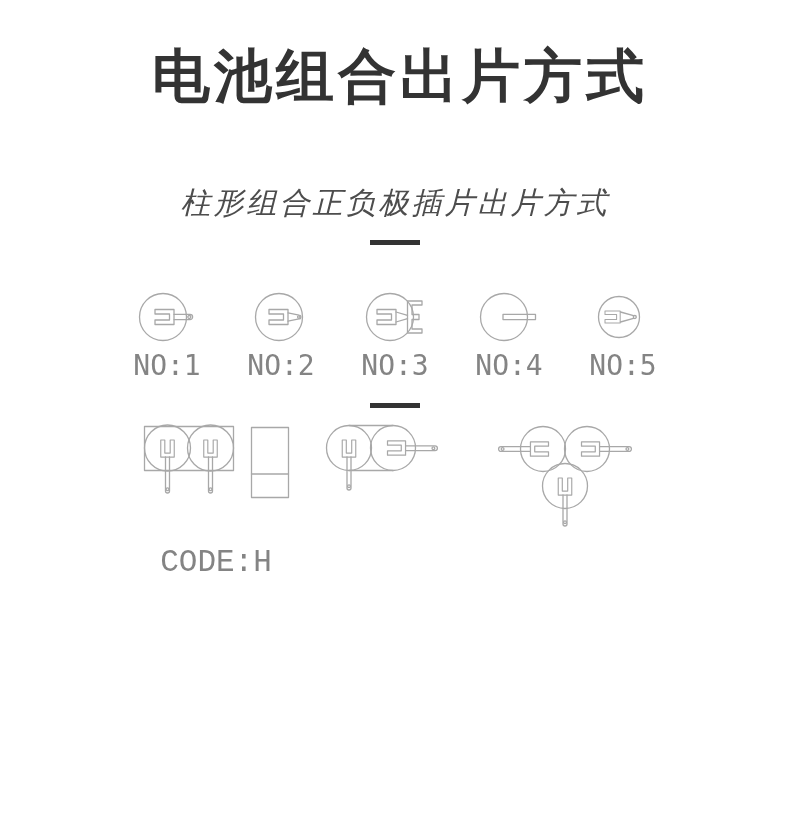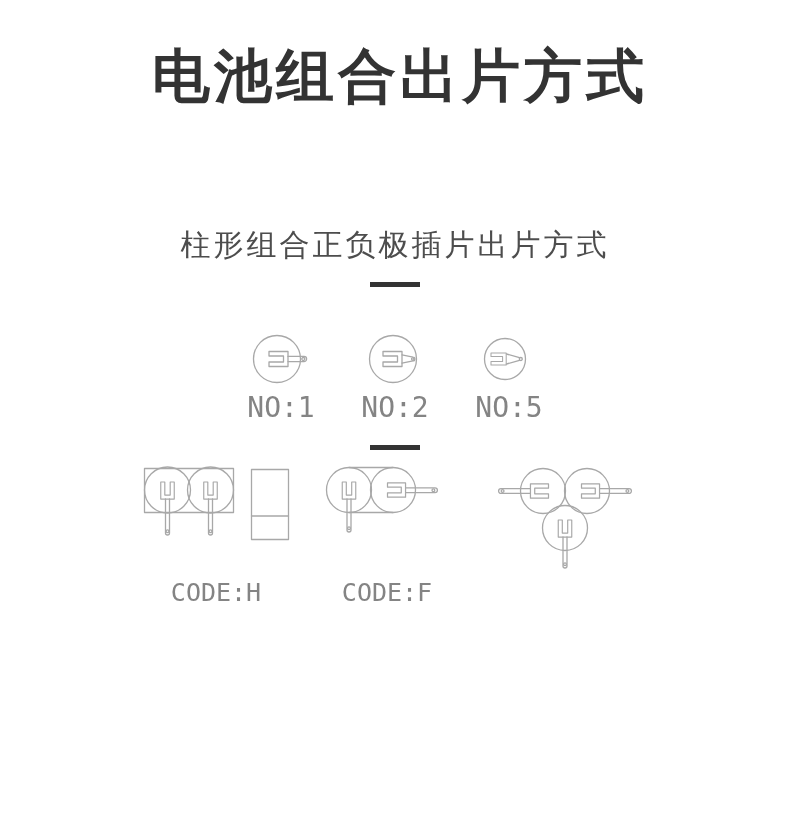--- a/index.html
+++ b/index.html
@@ -12,42 +12,42 @@
   .main-title {
     padding-top:44px; text-align:center;
     font-size:58px; font-weight:700; letter-spacing:4px;
     color:#333333; line-height:1.1;padding-left:10px;
   }
   .section { text-align:center; }
   .section-heading {
     font-size:30px; font-weight:400; letter-spacing:3px;
     color:#4d4d4d; line-height:1.1;
   }
-  .s1 .section-heading { margin-top:120px; }
+  .s1 .section-heading { margin-top:78px;font-style:italic; }
   .s2 .section-heading { margin-top:116px; }
   .divider {
     width:50px; height:5px; background:#333333; margin:21px auto 0 auto;
   }
   .fig-row {
     display:flex; justify-content:center; align-items:flex-start;
   }
   .row-cyl { margin-top:44px; }
   .row-shaped { margin-top:14px; }
   .fig-cell { display:flex; flex-direction:column; align-items:center; }
   .row-cyl .fig-cell { width:114px; }
   .row-shaped .fig-cell { margin:0 12px; }
   .fig-box-cyl { height:56px; display:flex; align-items:center; justify-content:center; }
   .fig-box-shaped { height:112px; display:flex; align-items:flex-start; justify-content:center; }
   .fig-box-shaped.vcenterP { padding-top:7px; }
   .fig-label {
     font-family:"DejaVu Sans Mono", monospace;
     color:#848484; white-space:nowrap;
   }
   .row-cyl .fig-label { font-size:28px; margin-top:4px; }
-  .row-shaped .fig-label { font-size:25px; margin-top:2px; }
+  .row-shaped .fig-label { font-size:31px; margin-top:11px;font-family:Liberation Mono, monospace; }
   svg { display:block; }
   svg path, svg circle, svg line, svg rect {
     fill:none; stroke:#a8a8a8; stroke-width:1.3; stroke-linejoin:round; stroke-linecap:round;
   }
 </style>
 </head>
 <body>
 
 <div class="page">
 
@@ -76,21 +76,42 @@
           <svg width="58" height="54" viewBox="-27 -27 58 54">
             <circle cx="0" cy="0" r="23.5"></circle>
             <path d="M -10 -7.5 L 9 -7.5 L 9 7.5 L -10 7.5 L -10 3 L 4.5 3 L 4.5 -3 L -10 -3 Z"></path>
             <path d="M 9 -4.2 L 20 -1.9 A 1.9 1.9 0 0 1 20 1.9 L 9 4.2"></path>
             <circle cx="19.8" cy="0" r="1.2"></circle>
           </svg>
         </div>
         <div class="fig-label">NO:2</div>
       </div>
 
+      <div class="fig-cell">
+        <div class="fig-box-cyl">
+          <svg width="64" height="54" viewBox="-29 -27 64 54">
+            <circle cx="-2" cy="0" r="23.5"></circle>
+            <path transform="translate(-5,0)" d="M -10 -7.5 L 9 -7.5 L 9 7.5 L -10 7.5 L -10 3 L 4.5 3 L 4.5 -3 L -10 -3 Z"></path>
+            <path d="M 4 -5 L 15.5 -1.6"></path>
+            <path d="M 4 5 L 15.5 1.6"></path>
+            <path d="M 30 -16 L 15.5 -16 L 15.5 16 L 30 16 L 30 12 L 20 12 L 20 2.5 L 27 2.5 L 27 -2.5 L 20 -2.5 L 20 -12 L 30 -12 Z"></path>
+          </svg>
+        </div>
+        <div class="fig-label">NO:3</div>
+      </div>
 
+      <div class="fig-cell">
+        <div class="fig-box-cyl">
+          <svg width="64" height="54" viewBox="-27 -27 64 54">
+            <circle cx="0" cy="0" r="23.5"></circle>
+            <path d="M -1 -2.6 L 31.5 -2.6 L 31.5 2.6 L -1 2.6 Z"></path>
+          </svg>
+        </div>
+        <div class="fig-label">NO:4</div>
+      </div>
 
       <div class="fig-cell">
         <div class="fig-box-cyl">
           <svg width="52" height="46" viewBox="-23 -23 52 46">
             <circle cx="-1" cy="0" r="20.5"></circle>
             <path transform="translate(-7,0) scale(0.8)" d="M -10 -7.5 L 9 -7.5 L 9 7.5 L -10 7.5 L -10 3 L 4.5 3 L 4.5 -3 L -10 -3 Z"></path>
             <path d="M 0.5 -5 L 13.5 -1.3"></path>
             <path d="M 0.5 5 L 13.5 1.3"></path>
             <circle cx="14.8" cy="0" r="1.5"></circle>
           </svg>
@@ -135,21 +156,20 @@
             <path d="M 33 3.5 L 77 3.5"></path>
             <path d="M 33 48.5 L 77 48.5"></path>
             <path transform="translate(33,27) rotate(90) scale(0.9)" d="M -10 -7.5 L 9 -7.5 L 9 7.5 L -10 7.5 L -10 3 L 4.5 3 L 4.5 -3 L -10 -3 Z"></path>
             <path d="M 31 35 L 31 66 A 2 2 0 0 0 35 66 L 35 35"></path>
             <circle cx="33" cy="64.3" r="1.4"></circle>
             <path transform="translate(81,26) scale(0.95)" d="M -10 -7.5 L 9 -7.5 L 9 7.5 L -10 7.5 L -10 3 L 4.5 3 L 4.5 -3 L -10 -3 Z"></path>
             <path d="M 90 23.8 L 119 23.8 A 2.4 2.4 0 0 1 119 28.6 L 90 28.6"></path>
             <circle cx="117.4" cy="26.2" r="1.4"></circle>
           </svg>
         </div>
-        <div class="fig-label">CODE:F</div>
       </div>
 
       <div class="fig-cell">
         <div class="fig-box-shaped">
           <svg width="168" height="112" viewBox="0 0 168 112">
             <circle cx="61" cy="27" r="22.5"></circle>
             <circle cx="105" cy="27" r="22.5"></circle>
             <circle cx="83" cy="64" r="22.5"></circle>
             <path transform="translate(57,27) scale(-0.95,0.95)" d="M -10 -7.5 L 9 -7.5 L 9 7.5 L -10 7.5 L -10 3 L 4.5 3 L 4.5 -3 L -10 -3 Z"></path>
             <path d="M 48 24.6 L 19 24.6 A 2.4 2.4 0 0 0 19 29.4 L 48 29.4"></path>

